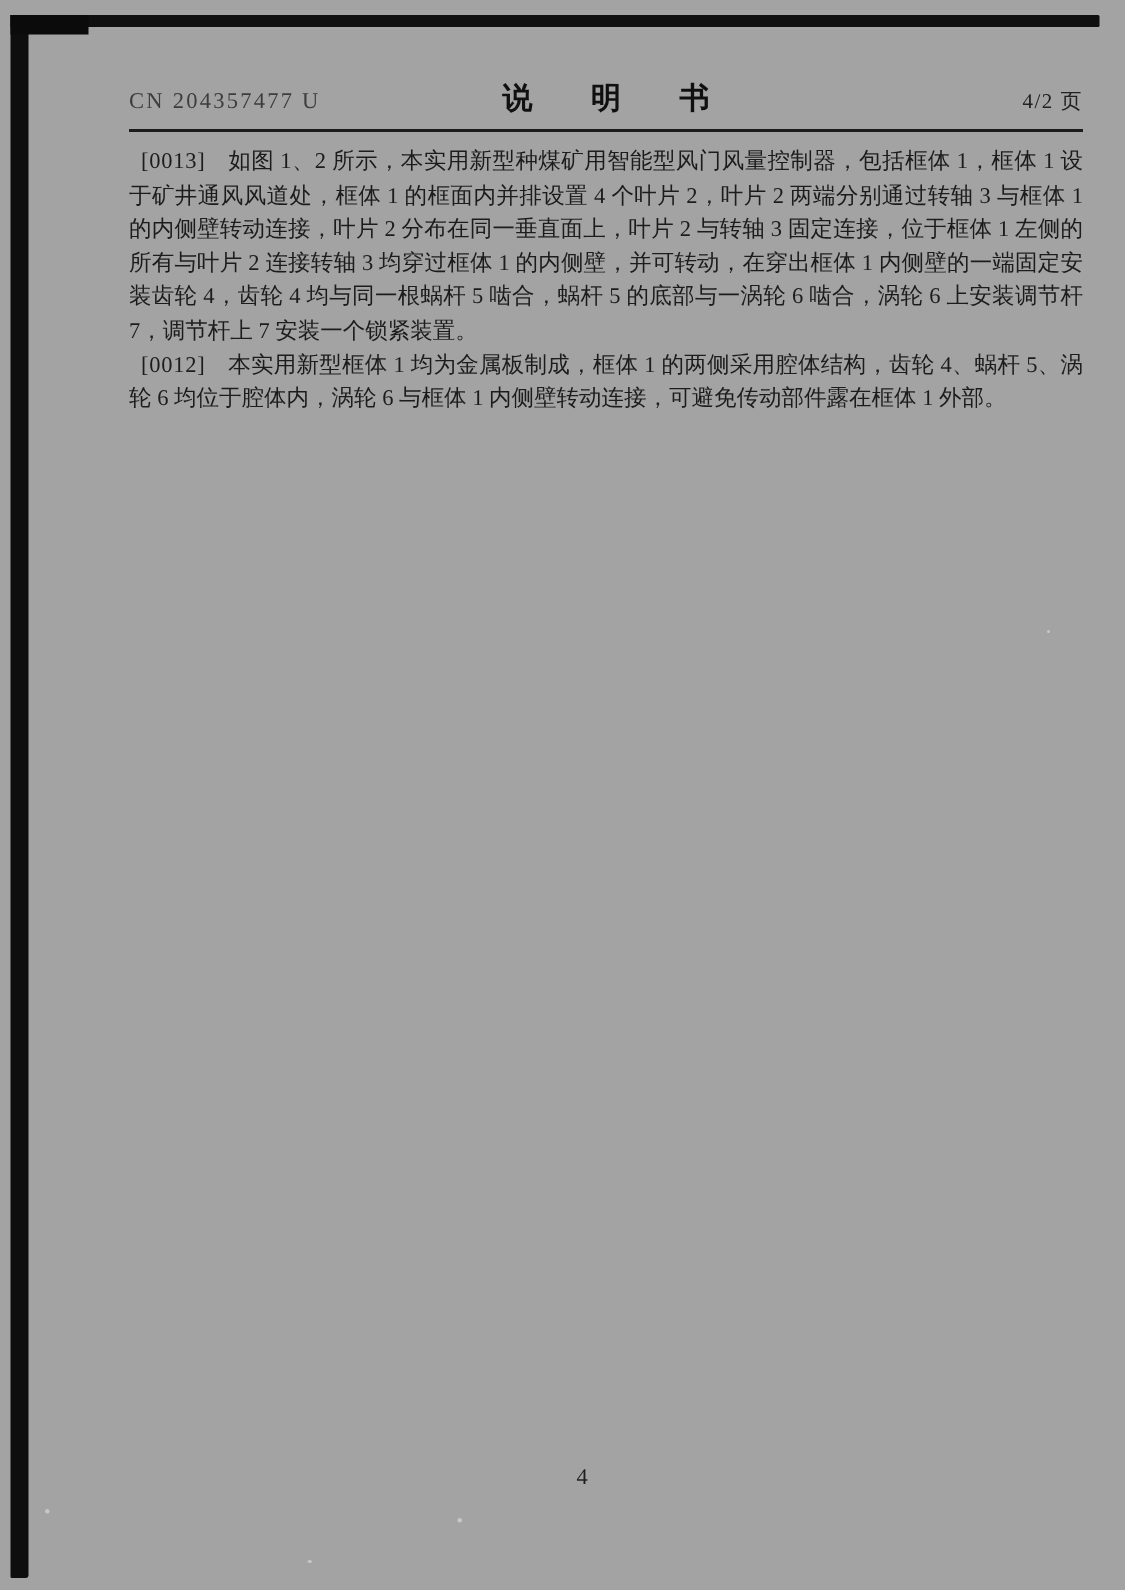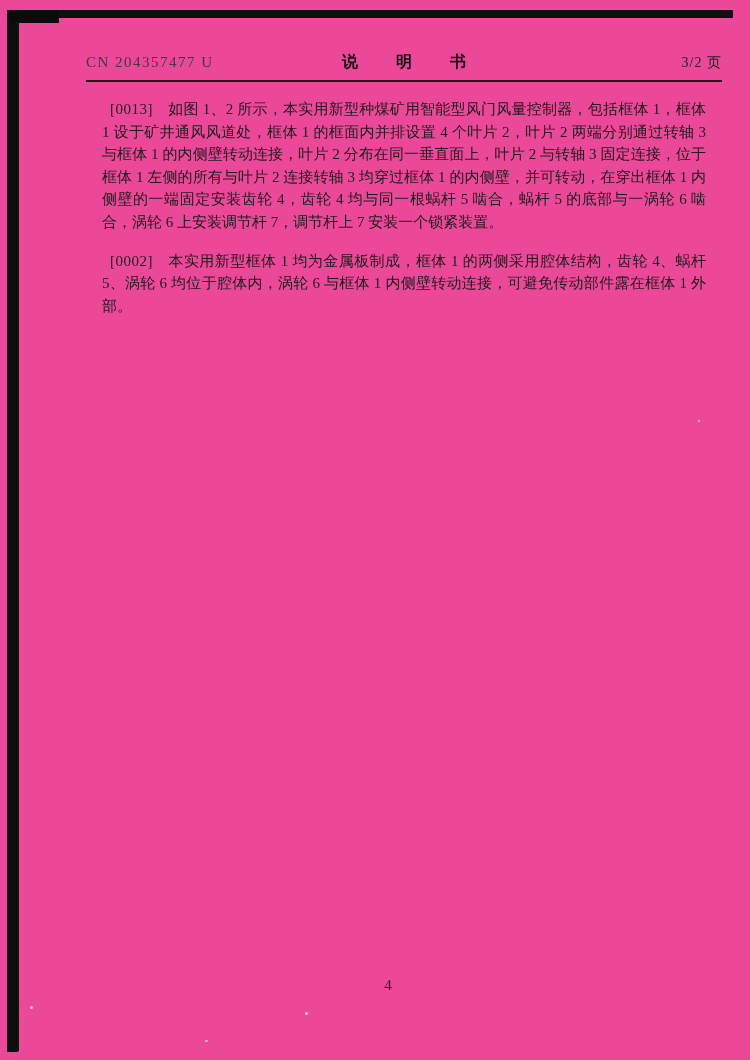--- a/index.html
+++ b/index.html
@@ -5,21 +5,21 @@
   html, body { margin: 0; padding: 0; }
   body {
     width: 750px; height: 1060px;
     background: #ffffff;
     position: relative;
     overflow: hidden;
     font-family: "Liberation Serif", "DejaVu Serif", serif;
   }
   .page {
     position: absolute; inset: 0;
-    background: #ec4899;
+    background: #a3a3a3;
   }
   
   .scan-border-left {
     position: absolute; left: 7px; top: 10px;
     width: 12px; height: 1042px;
     background: #0e0e0e;
     border-radius: 0 0 2px 1px;
   }
   .scan-border-top {
     position: absolute; left: 7px; top: 10px;
@@ -42,37 +42,37 @@
   .doc-header {
     display: flex; align-items: baseline; justify-content: space-between;
     border-bottom: 2.5px solid #1c1c1c;
     padding-bottom: 7px;
   }
   .doc-number {
     font-size: 15px; letter-spacing: 1.5px; color: #3d3d3d;
     white-space: nowrap; min-width: 170px;
   }
   .doc-title {
-    font-size: 16px; font-weight: 700; color: #101010;
+    font-size: 20px; font-weight: 700; color: #101010;
     letter-spacing: 17px; margin-right: -17px;
     white-space: nowrap;
     text-align: center;
     flex: 1 1 auto;
   }
   .page-indicator {
     font-size: 14px; color: #222; letter-spacing: 1px;
     white-space: nowrap; min-width: 170px; text-align: right;
   }
   .paragraphs {
     margin-top: 9px;
     font-size: 15px; line-height: 22.6px;
     color: #1c1c1c; font-weight: 500;
     text-align: justify;
   }
-  p.para { margin: 16px; padding: 0; }
+  p.para { margin: 0; padding: 0; }
   .para-label {
     display: inline-block;
     margin-left: 8px; width: 47px; margin-right: 11px;
     letter-spacing: 0.5px;
     font-weight: 500;
   }
   .page-number {
     position: absolute; left: 0; top: 977px; width: 776px;
     text-align: center;
     font-size: 15px; color: #1f1f1f;
@@ -89,25 +89,25 @@
   <div class="speck" style="left:305px; top:1012px; width:3px; height:3px;"></div>
   <div class="speck" style="left:205px; top:1040px; width:3px; height:2px;"></div>
   <div class="speck" style="left:30px; top:1006px; width:3px; height:3px;"></div>
   <div class="speck" style="left:698px; top:420px; width:2px; height:2px;"></div>
 
   <div class="content">
 
     <div class="doc-header">
       <span class="doc-number">CN 204357477 U</span>
       <span class="doc-title">说  明  书</span>
-      <span class="page-indicator">3/2 页</span>
+      <span class="page-indicator">4/2 页</span>
     </div>
 
     <div class="paragraphs">
       <p class="para"><span class="para-label">[0013]</span><span>如图 1、2 所示，本实用新型种煤矿用智能型风门风量控制器，包括框体 1，框体 1 设于矿井通风风道处，框体 1 的框面内并排设置 4 个叶片 2，叶片 2 两端分别通过转轴 3 与框体 1 的内侧壁转动连接，叶片 2 分布在同一垂直面上，叶片 2 与转轴 3 固定连接，位于框体 1 左侧的所有与叶片 2 连接转轴 3 均穿过框体 1 的内侧壁，并可转动，在穿出框体 1 内侧壁的一端固定安装齿轮 4，齿轮 4 均与同一根蜗杆 5 啮合，蜗杆 5 的底部与一涡轮 6 啮合，涡轮 6 上安装调节杆 7，调节杆上 7 安装一个锁紧装置。</span></p>
-      <p class="para"><span class="para-label">[0002]</span><span>本实用新型框体 1 均为金属板制成，框体 1 的两侧采用腔体结构，齿轮 4、蜗杆 5、涡轮 6 均位于腔体内，涡轮 6 与框体 1 内侧壁转动连接，可避免传动部件露在框体 1 外部。</span></p>
+      <p class="para"><span class="para-label">[0012]</span><span>本实用新型框体 1 均为金属板制成，框体 1 的两侧采用腔体结构，齿轮 4、蜗杆 5、涡轮 6 均位于腔体内，涡轮 6 与框体 1 内侧壁转动连接，可避免传动部件露在框体 1 外部。</span></p>
     </div>
 
   </div>
 
   <div class="page-number">4</div>
 
 </div>
 
 </body></html>

